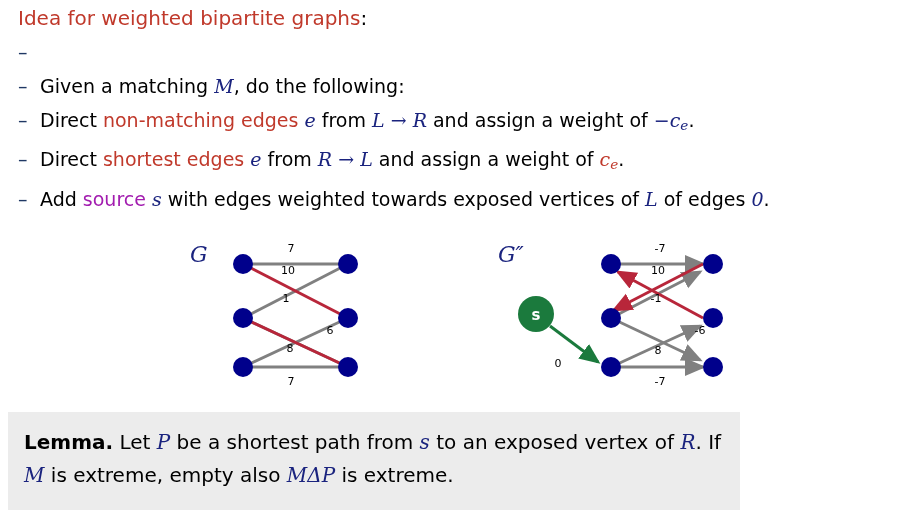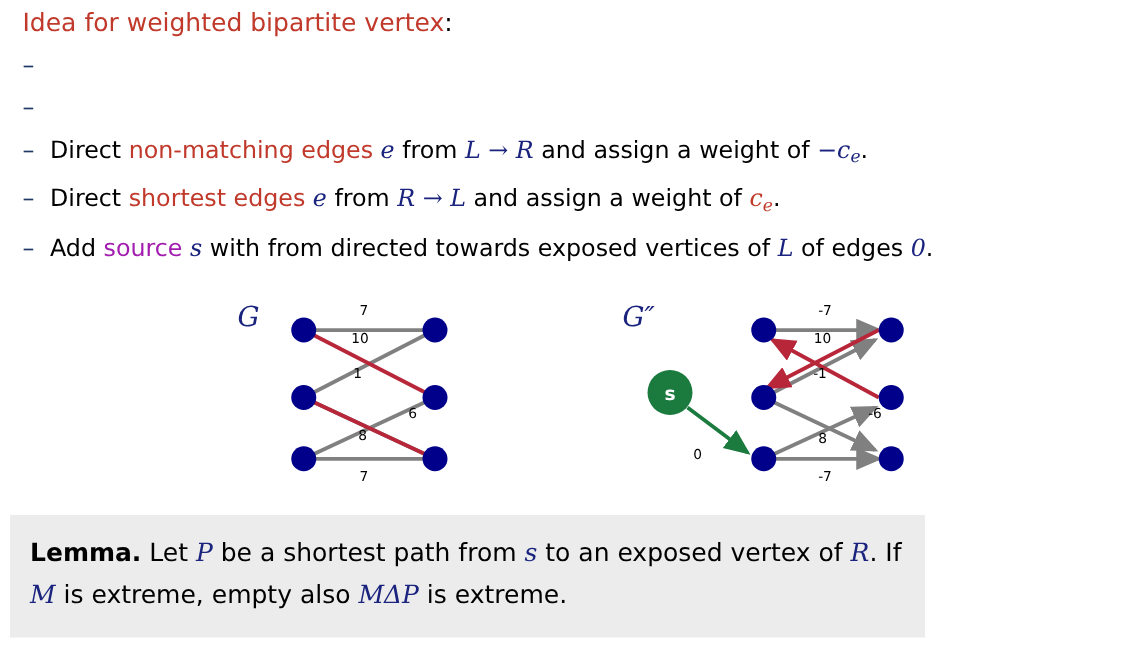--- a/index.html
+++ b/index.html
@@ -108,41 +108,42 @@
     font-size: 11px;
     fill: #000000;
   }
 </style>
 </head>
 <body>
 
 <div class="slide">
 
   <div class="heading">
-    <span>Idea for weighted bipartite vertex</span><span class="tail">:</span>
+    <span>Idea for weighted bipartite graphs</span><span class="tail">:</span>
   </div>
 
   <div class="bullets" id="bullet-list">
       <div class="bullet">
         <span class="dash">–</span>
       </div>
       <div class="bullet">
         <span class="dash">–</span>
+        <span class="btext"><span>Given a matching </span><span class="math">M</span><span>, do the following:</span></span>
       </div>
       <div class="bullet">
         <span class="dash">–</span>
         <span class="btext"><span>Direct </span><span class="red">non-matching edges</span><span class="math"> e</span><span> from </span><span class="math">L → R</span><span> and assign a weight of </span><span class="math">−c</span><span class="math sub">e</span><span>.</span></span>
       </div>
       <div class="bullet">
         <span class="dash">–</span>
         <span class="btext"><span>Direct </span><span class="red">shortest edges</span><span class="math"> e</span><span> from </span><span class="math">R → L</span><span> and assign a weight of </span><span class="math red">c</span><span class="math red sub">e</span><span>.</span></span>
       </div>
       <div class="bullet">
         <span class="dash">–</span>
-        <span class="btext"><span>Add </span><span class="green">source</span><span class="math"> s</span><span> with from directed towards exposed vertices of </span><span class="math">L</span><span> of edges </span><span class="math">0</span><span>.</span></span>
+        <span class="btext"><span>Add </span><span class="green">source</span><span class="math"> s</span><span> with edges weighted towards exposed vertices of </span><span class="math">L</span><span> of edges </span><span class="math">0</span><span>.</span></span>
       </div>
     </div>
 
   <div class="figure">
 
     <div class="glabel" style="left:190px; top:20px;">G</div>
 
     <div class="glabel" style="left:498px; top:20px;">G″</div>
 
     <svg width="900" height="172" viewBox="0 0 900 172">

